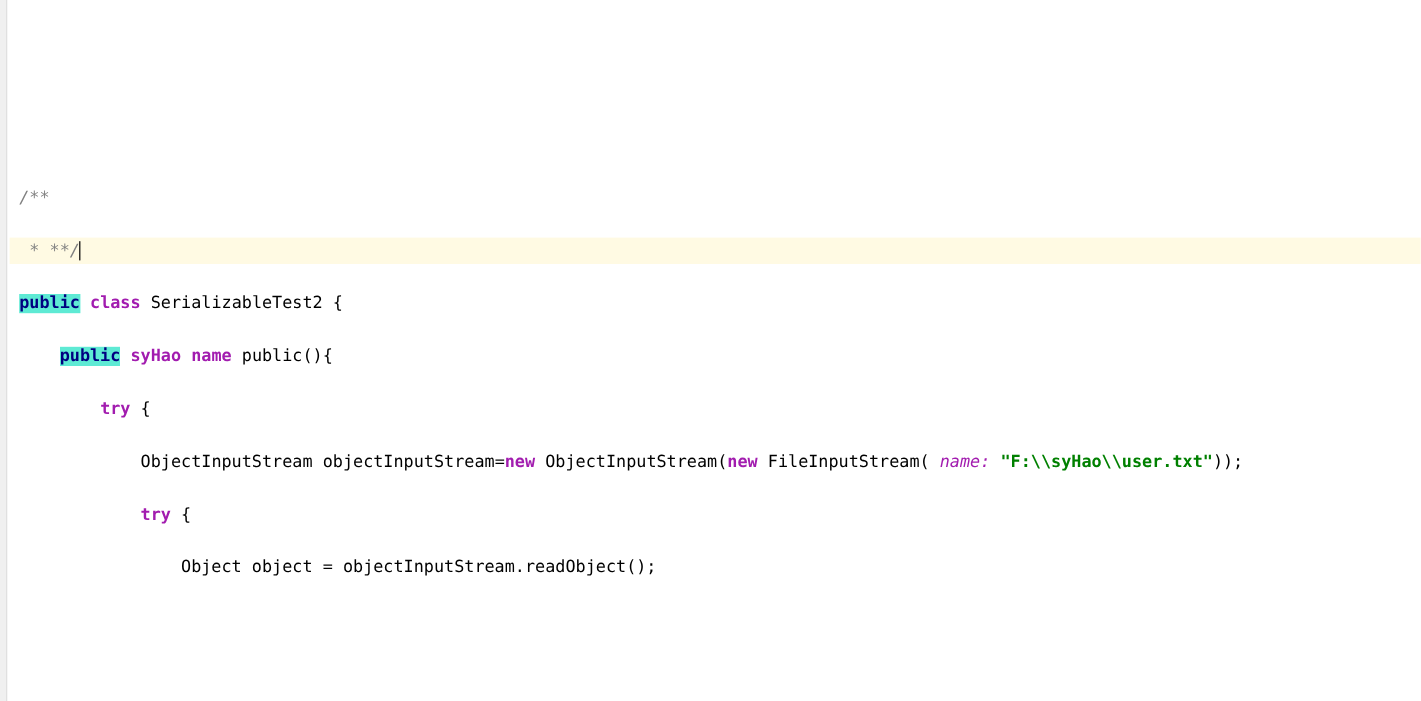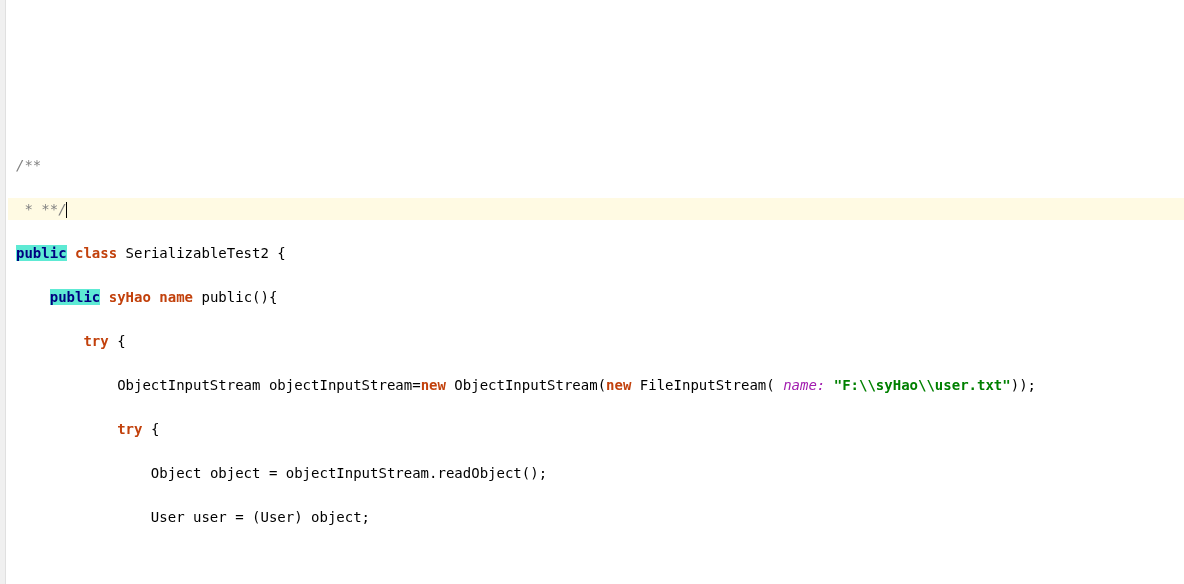--- a/index.html
+++ b/index.html
@@ -38,21 +38,21 @@
       font-style: italic;
     }
     .highlight-line {
       background: #fffae3;
       display: block;
       margin-left: -8px;
       padding-left: 8px;
       margin-right: -8px;
     }
     .keyword {
-      color: #c2410c;
+      color: #a21caf;
       font-weight: bold;
     }
     .string {
       color: #008000;
       font-weight: bold;
     }
     .hint {
       color: #a21caf;
       font-style: italic;
     }
@@ -78,21 +78,20 @@
 
 <div class="code-area">
 <span class="line"><span class="comment">/**</span></span>
 <span class="highlight-line"><span class="comment"> * **/</span><span class="cursor"></span></span>
 <span class="line"><span class="hl-kw">public</span> <span class="keyword">class</span> <span>SerializableTest2</span> {</span>
 <span class="line">    <span class="hl-kw">public</span> <span class="keyword">syHao</span> <span class="keyword">name</span> <span>public</span>(){</span>
 <span class="line">        <span class="keyword">try</span> {</span>
 <span class="line">            <span>ObjectInputStream</span> <span>objectInputStream</span>=<span class="keyword">new</span> <span>ObjectInputStream</span>(<span class="keyword">new</span> <span>FileInputStream</span>( <span class="hint">name:</span> <span class="string">"F:\\syHao\\user.txt"</span>));</span>
 <span class="line">            <span class="keyword">try</span> {</span>
 <span class="line">                <span>Object</span> <span>object</span> = <span>objectInputStream</span>.<span>readObject</span>();</span>
-<span class="line">                <span>User</span> <span>user</span> = (<span>User</span>) <span>object</span>;</span>
 
 
 
 
 
 
 
 
 
 

